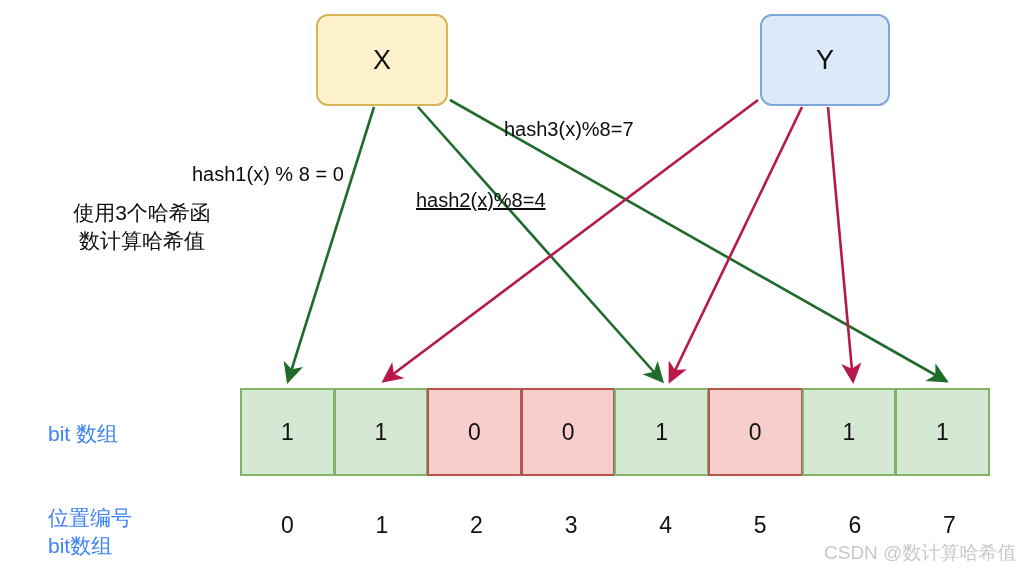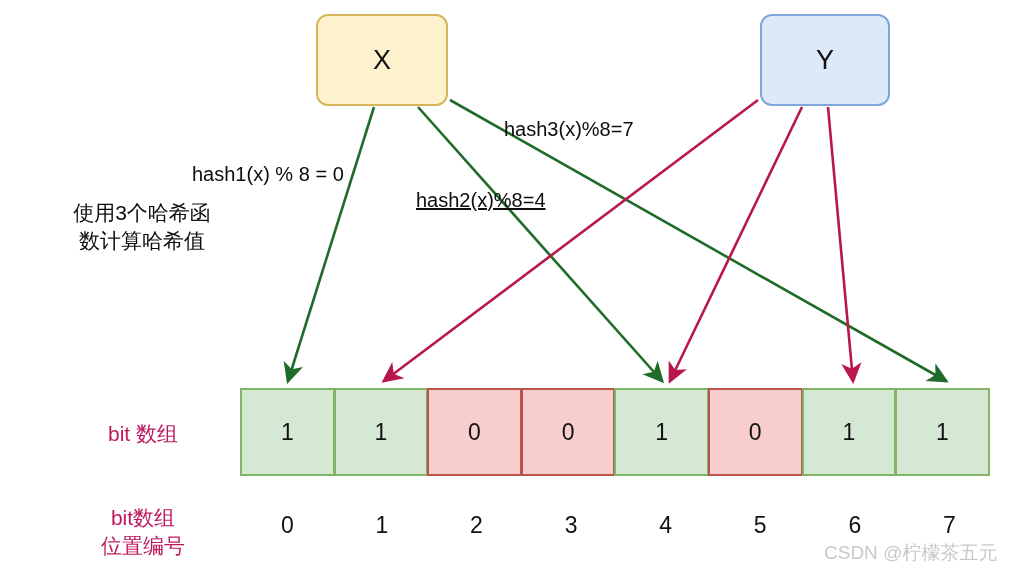--- a/index.html
+++ b/index.html
@@ -73,22 +73,21 @@
     top: 199px;
     width: 200px;
     font-size: 21px;
     line-height: 1.32;
     text-align: center;
     color: #0d0d0d;
   }
 
   .row-label {
     position: absolute;
-    text-align: center;
-    color: #be185d;
+    color: #3b82f6;
   }
   .lbl-bitarray {
     left: 48px;
     top: 420px;
     width: 190px;
     font-size: 21px;
   }
   .lbl-bitindex {
     left: 48px;
     top: 504px;
@@ -184,22 +183,22 @@
   <div class="edge-label lbl-h3">hash3(x)%8=7</div>
 
   <div class="side-note">
     <div>使用3个哈希函</div>
     <div>数计算哈希值</div>
   </div>
 
   <div class="row-label lbl-bitarray">bit 数组</div>
 
   <div class="row-label lbl-bitindex">
+    <div>位置编号</div>
     <div>bit数组</div>
-    <div>位置编号</div>
   </div>
 
   <div id="bit-array">
       <div class="bit-cell on">1</div>
       <div class="bit-cell on">1</div>
       <div class="bit-cell off">0</div>
       <div class="bit-cell off">0</div>
       <div class="bit-cell on">1</div>
       <div class="bit-cell off">0</div>
       <div class="bit-cell on">1</div>
@@ -209,15 +208,15 @@
       <div class="index-cell">0</div>
       <div class="index-cell">1</div>
       <div class="index-cell">2</div>
       <div class="index-cell">3</div>
       <div class="index-cell">4</div>
       <div class="index-cell">5</div>
       <div class="index-cell">6</div>
       <div class="index-cell">7</div>
     </div>
 
-  <div class="watermark">CSDN @柠檬茶五元</div>
+  <div class="watermark">CSDN @数计算哈希值</div>
 
 </div>
 
 </body></html>

